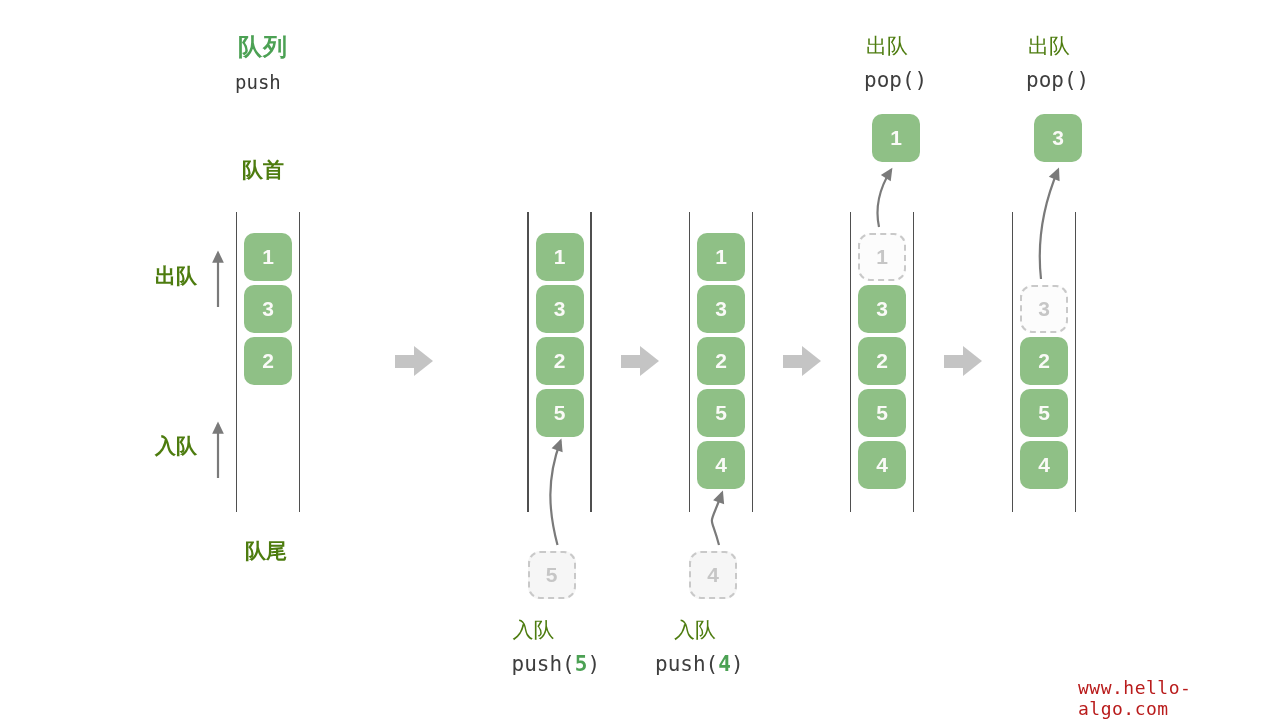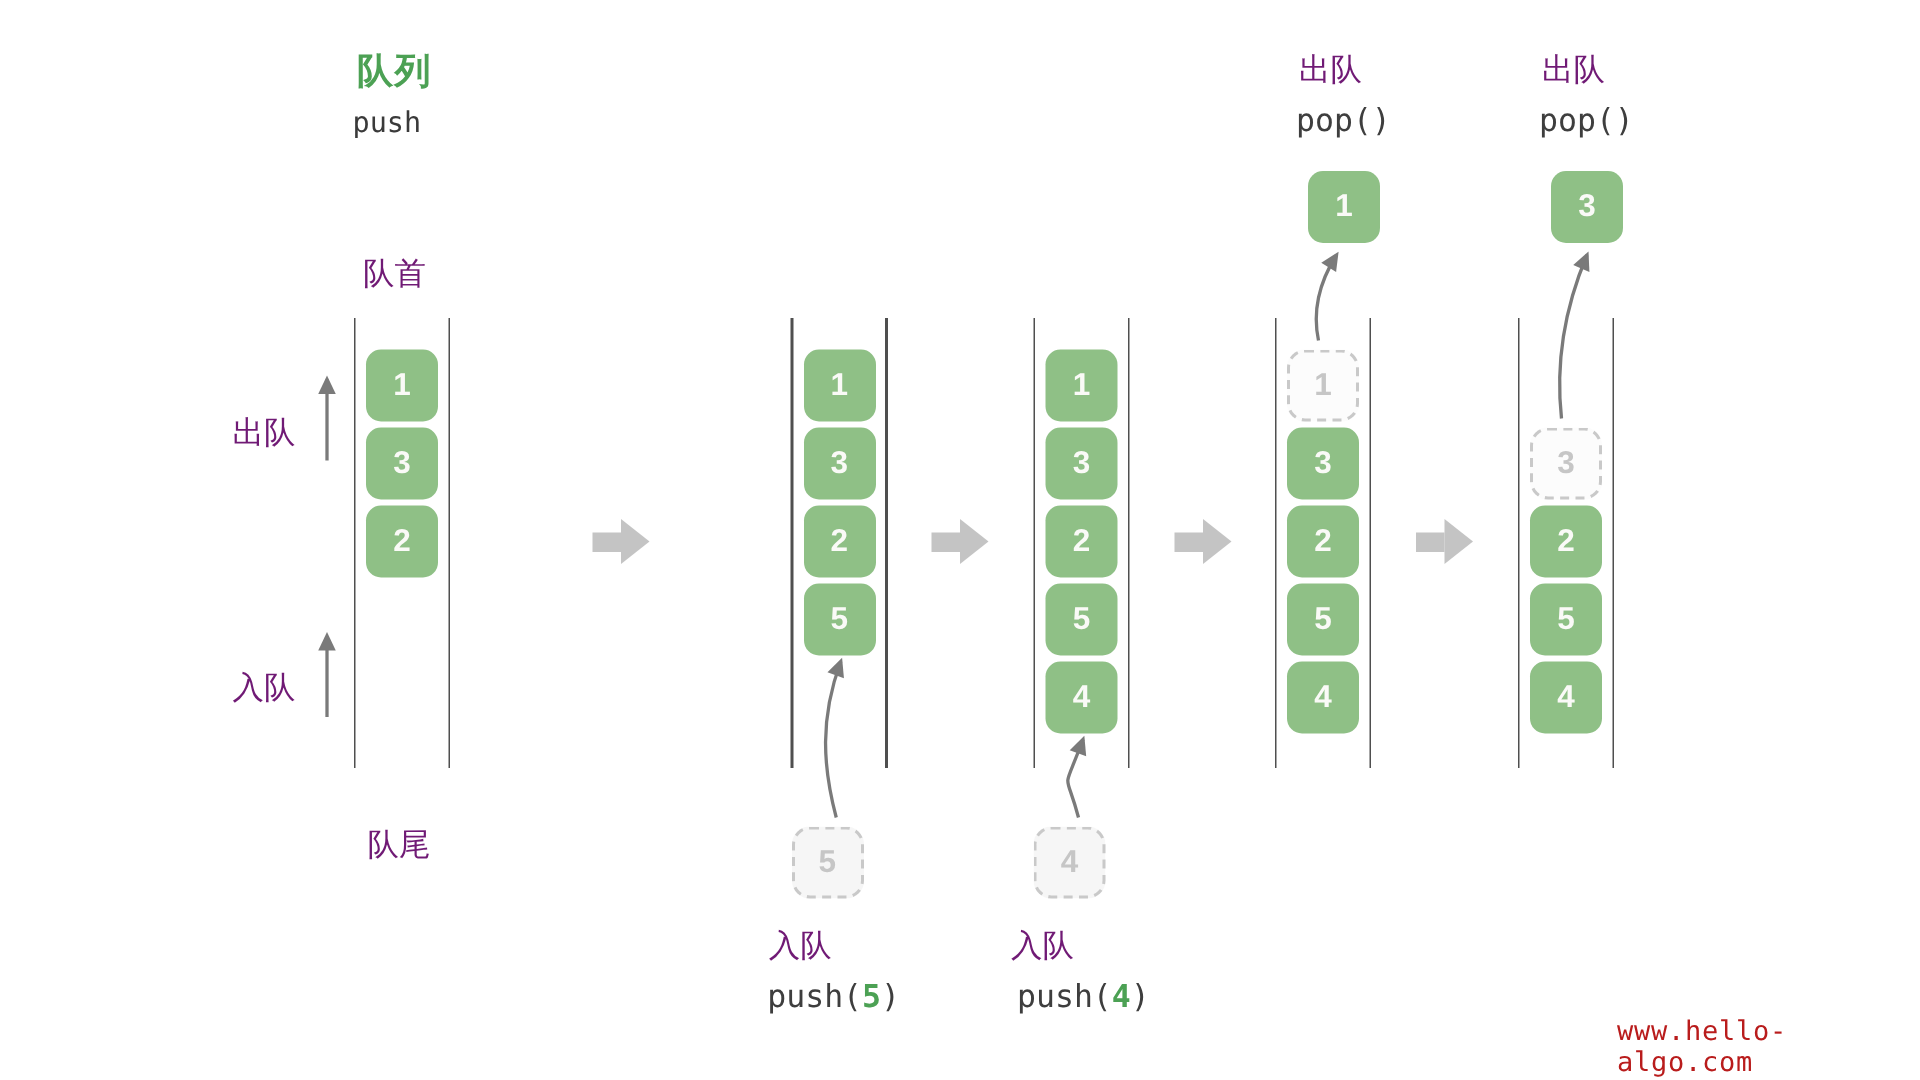--- a/index.html
+++ b/index.html
@@ -2,22 +2,22 @@
 <html><head>
 <meta charset="utf-8">
 <style>
   * { margin:0; padding:0; box-sizing:border-box; }
   html,body { width:1280px; height:720px; }
   body { background:#ffffff; font-family:"Liberation Sans", sans-serif; position:relative; overflow:hidden; }
   #canvas { position:absolute; inset:0; width:1280px; height:720px; }
   .abs { position:absolute; }
   .title-cn { font-size:24px; font-weight:700; color:#4CA154; letter-spacing:1px; }
   .subtitle { font-size:19px; color:#3A3A3A; font-family:"DejaVu Sans Mono", monospace; }
-  .cn { font-size:21px; color:#701a75; white-space:nowrap;text-align:center; }
-  .cn.bold { font-weight:400;margin-top:12px; }
+  .cn { font-size:21px; color:#4d7c0f; white-space:nowrap;text-align:center; }
+  .cn.bold { font-weight:700; }
   .cn.op { font-weight:500; }
   .code { font-family:"DejaVu Sans Mono", monospace; font-size:21px; color:#3E3E3E; white-space:nowrap; }
   .code .arg { color:#4CA154; font-weight:700; }
   .channel-line { position:absolute; width:1.6px; background:#4F4F4F; }
   .qbox { position:absolute; width:48px; height:48px; border-radius:10px;
           display:flex; align-items:center; justify-content:center;
           font-size:21px; font-weight:600; }
   .qbox.solid { background:#8FC086; color:#FAFAF7; }
   .qbox.dashed { background:#FCFCFC; border:2px dashed #C9C9C9; color:#C6C6C6; border-radius:12px; }
   .qbox.pending { background:#F6F6F6; border:2px dashed #C9C9C9; color:#C6C6C6; border-radius:12px; }
@@ -78,21 +78,21 @@
       </div>
       <div class="channel-line" style="position: absolute; left: 688.7px; top: 212px; width: 1.6px; height: 300px;"></div>
       <div class="channel-line" style="position: absolute; left: 751.7px; top: 212px; width: 1.6px; height: 300px;"></div>
       <div class="qbox solid" style="position: absolute; left: 697px; top: 233px; width: 48px; height: 48px;">1</div>
       <div class="qbox solid" style="position: absolute; left: 697px; top: 285px; width: 48px; height: 48px;">3</div>
       <div class="qbox solid" style="position: absolute; left: 697px; top: 337px; width: 48px; height: 48px;">2</div>
       <div class="qbox solid" style="position: absolute; left: 697px; top: 389px; width: 48px; height: 48px;">5</div>
       <div class="qbox solid" style="position: absolute; left: 697px; top: 441px; width: 48px; height: 48px;">4</div>
       <div class="qbox pending" style="position: absolute; left: 689px; top: 551px; width: 48px; height: 48px;">4</div>
       <div class="cn op" style="position: absolute; left: 674px; top: 616px;">入队</div>
-      <div class="code" style="position: absolute; left: 678px; top: 652px;"><span>push(</span><span class="arg">4</span><span>)</span></div>
+      <div class="code" style="position: absolute; left: 655px; top: 652px;"><span>push(</span><span class="arg">4</span><span>)</span></div>
       <div class="block-arrow" style="position: absolute; left: 621.25px; top: 346px;">
         <div class="ba-rect"></div>
         <div class="ba-tri"></div>
       </div>
       <div class="channel-line" style="position: absolute; left: 849.7px; top: 212px; width: 1.6px; height: 300px;"></div>
       <div class="channel-line" style="position: absolute; left: 912.7px; top: 212px; width: 1.6px; height: 300px;"></div>
       <div class="qbox dashed" style="position: absolute; left: 858px; top: 233px; width: 48px; height: 48px;">1</div>
       <div class="qbox solid" style="position: absolute; left: 858px; top: 285px; width: 48px; height: 48px;">3</div>
       <div class="qbox solid" style="position: absolute; left: 858px; top: 337px; width: 48px; height: 48px;">2</div>
       <div class="qbox solid" style="position: absolute; left: 858px; top: 389px; width: 48px; height: 48px;">5</div>

